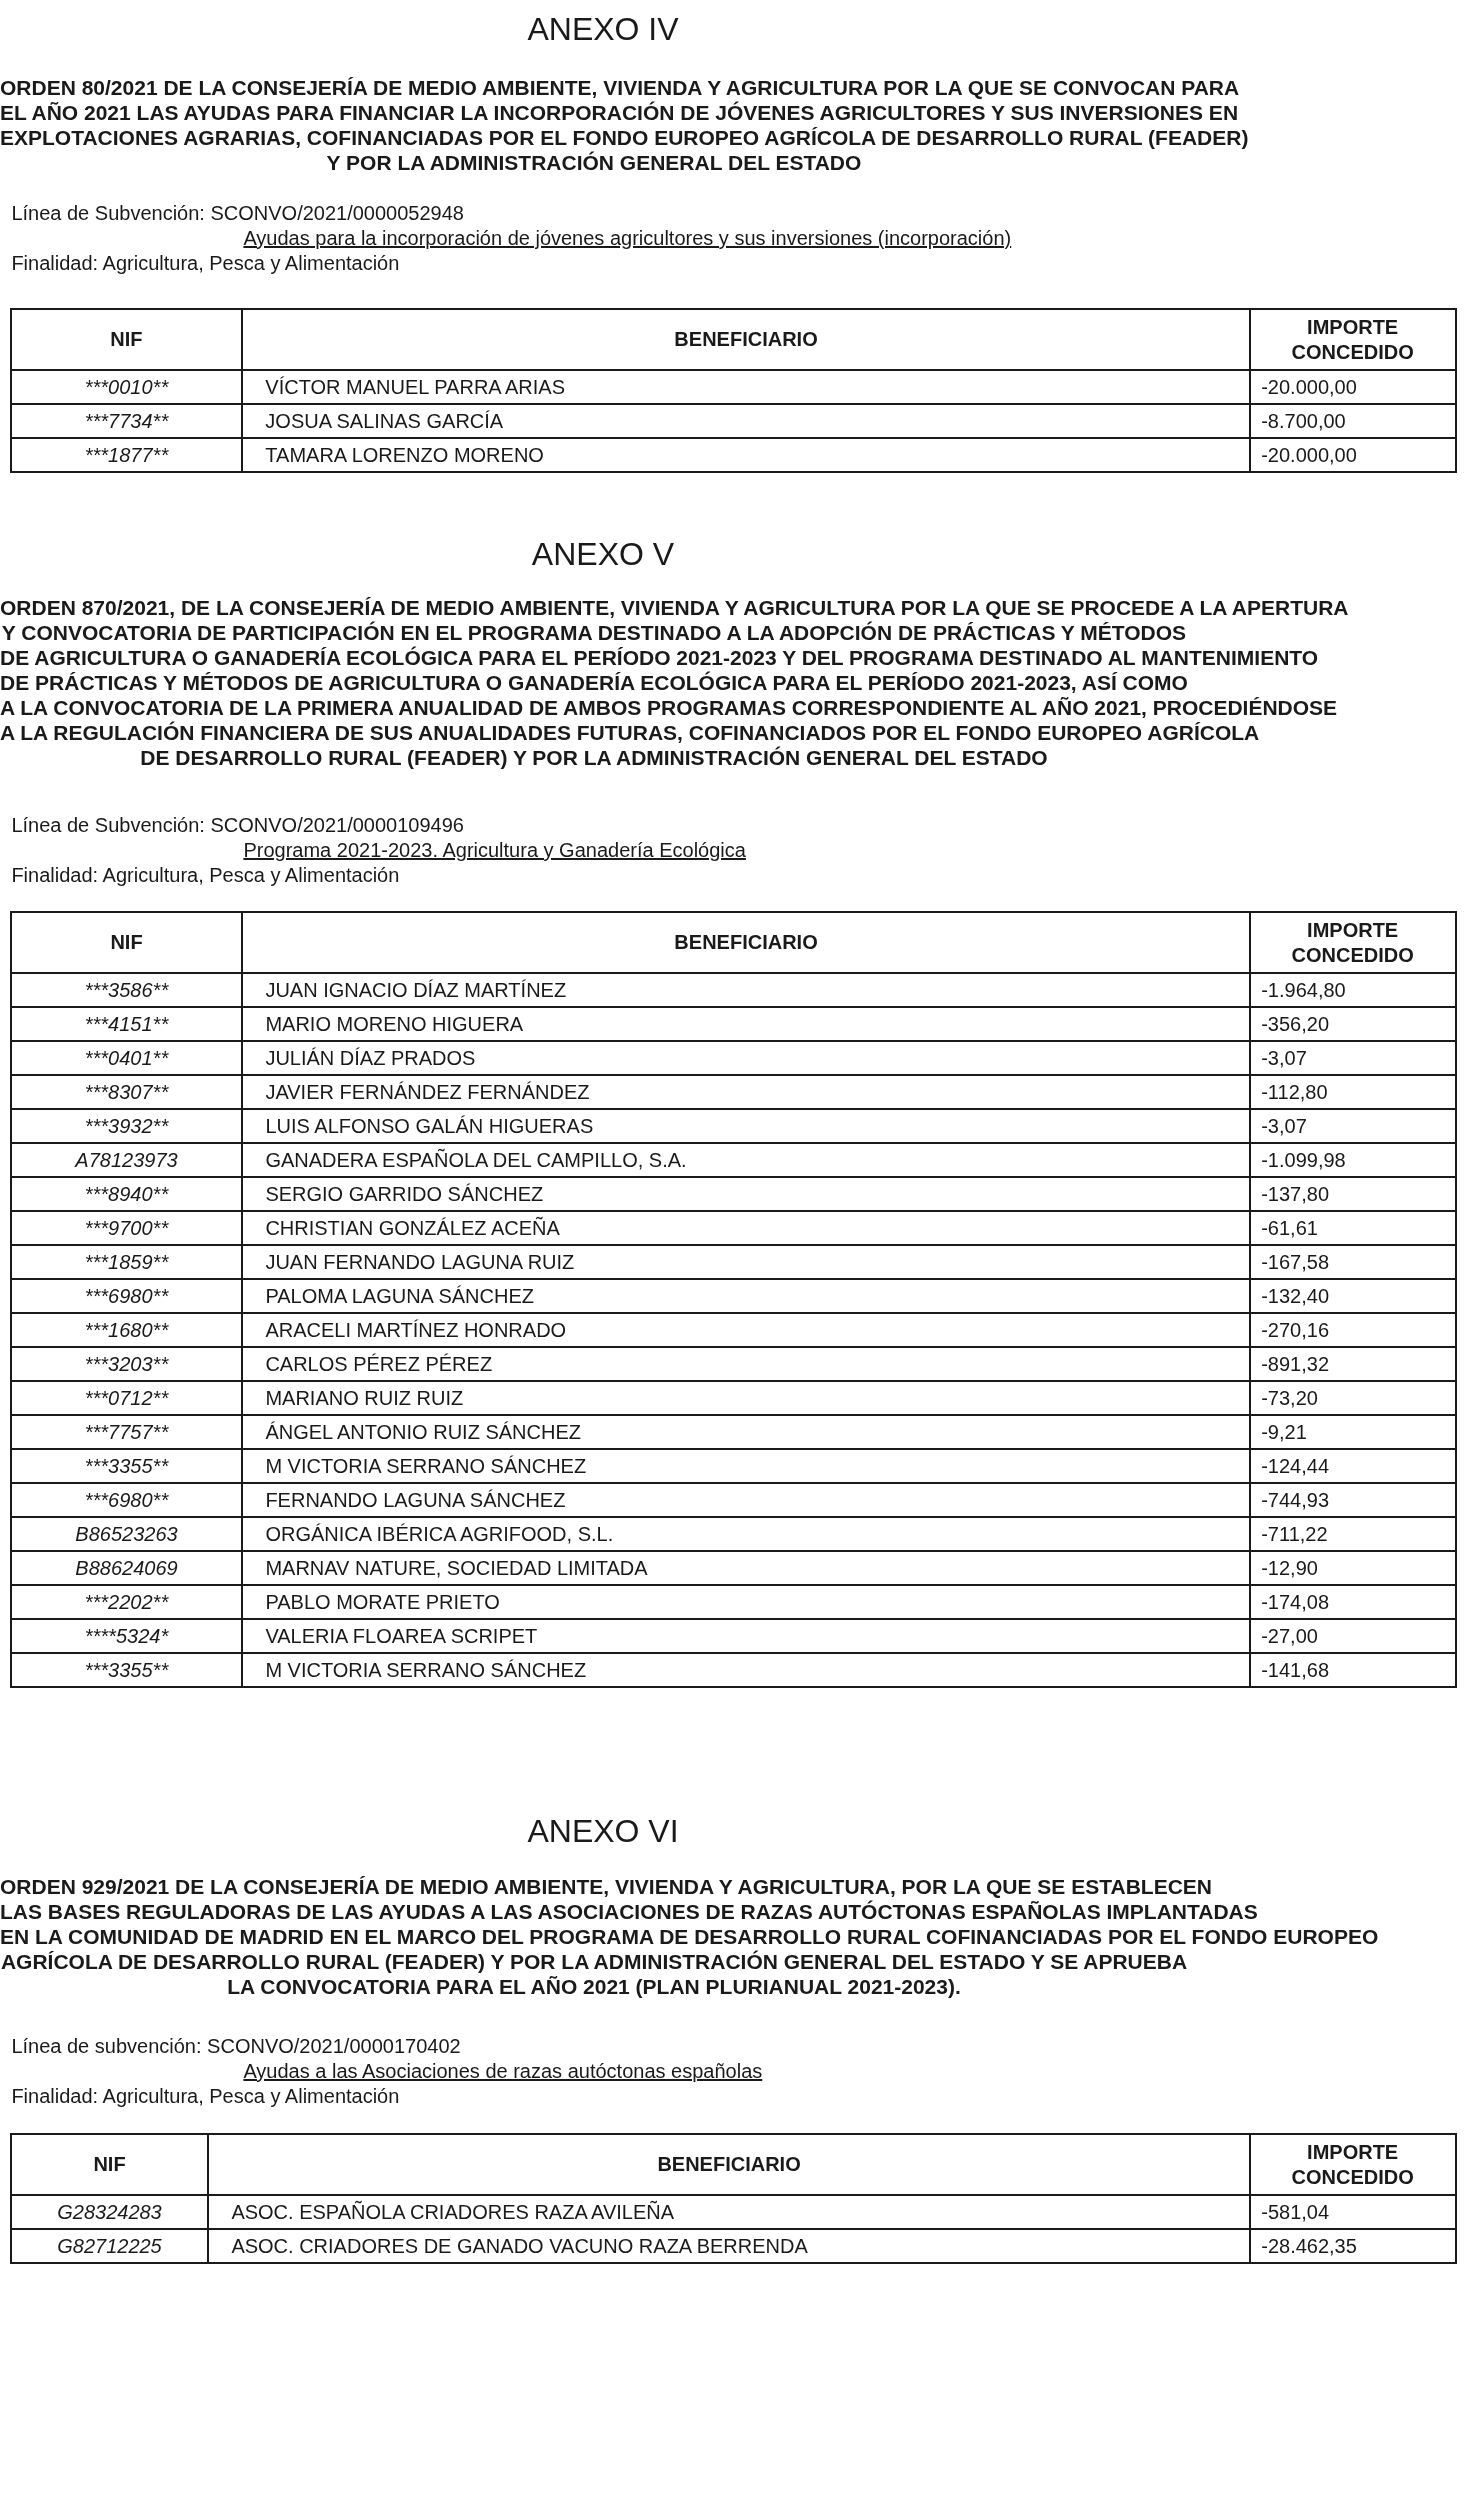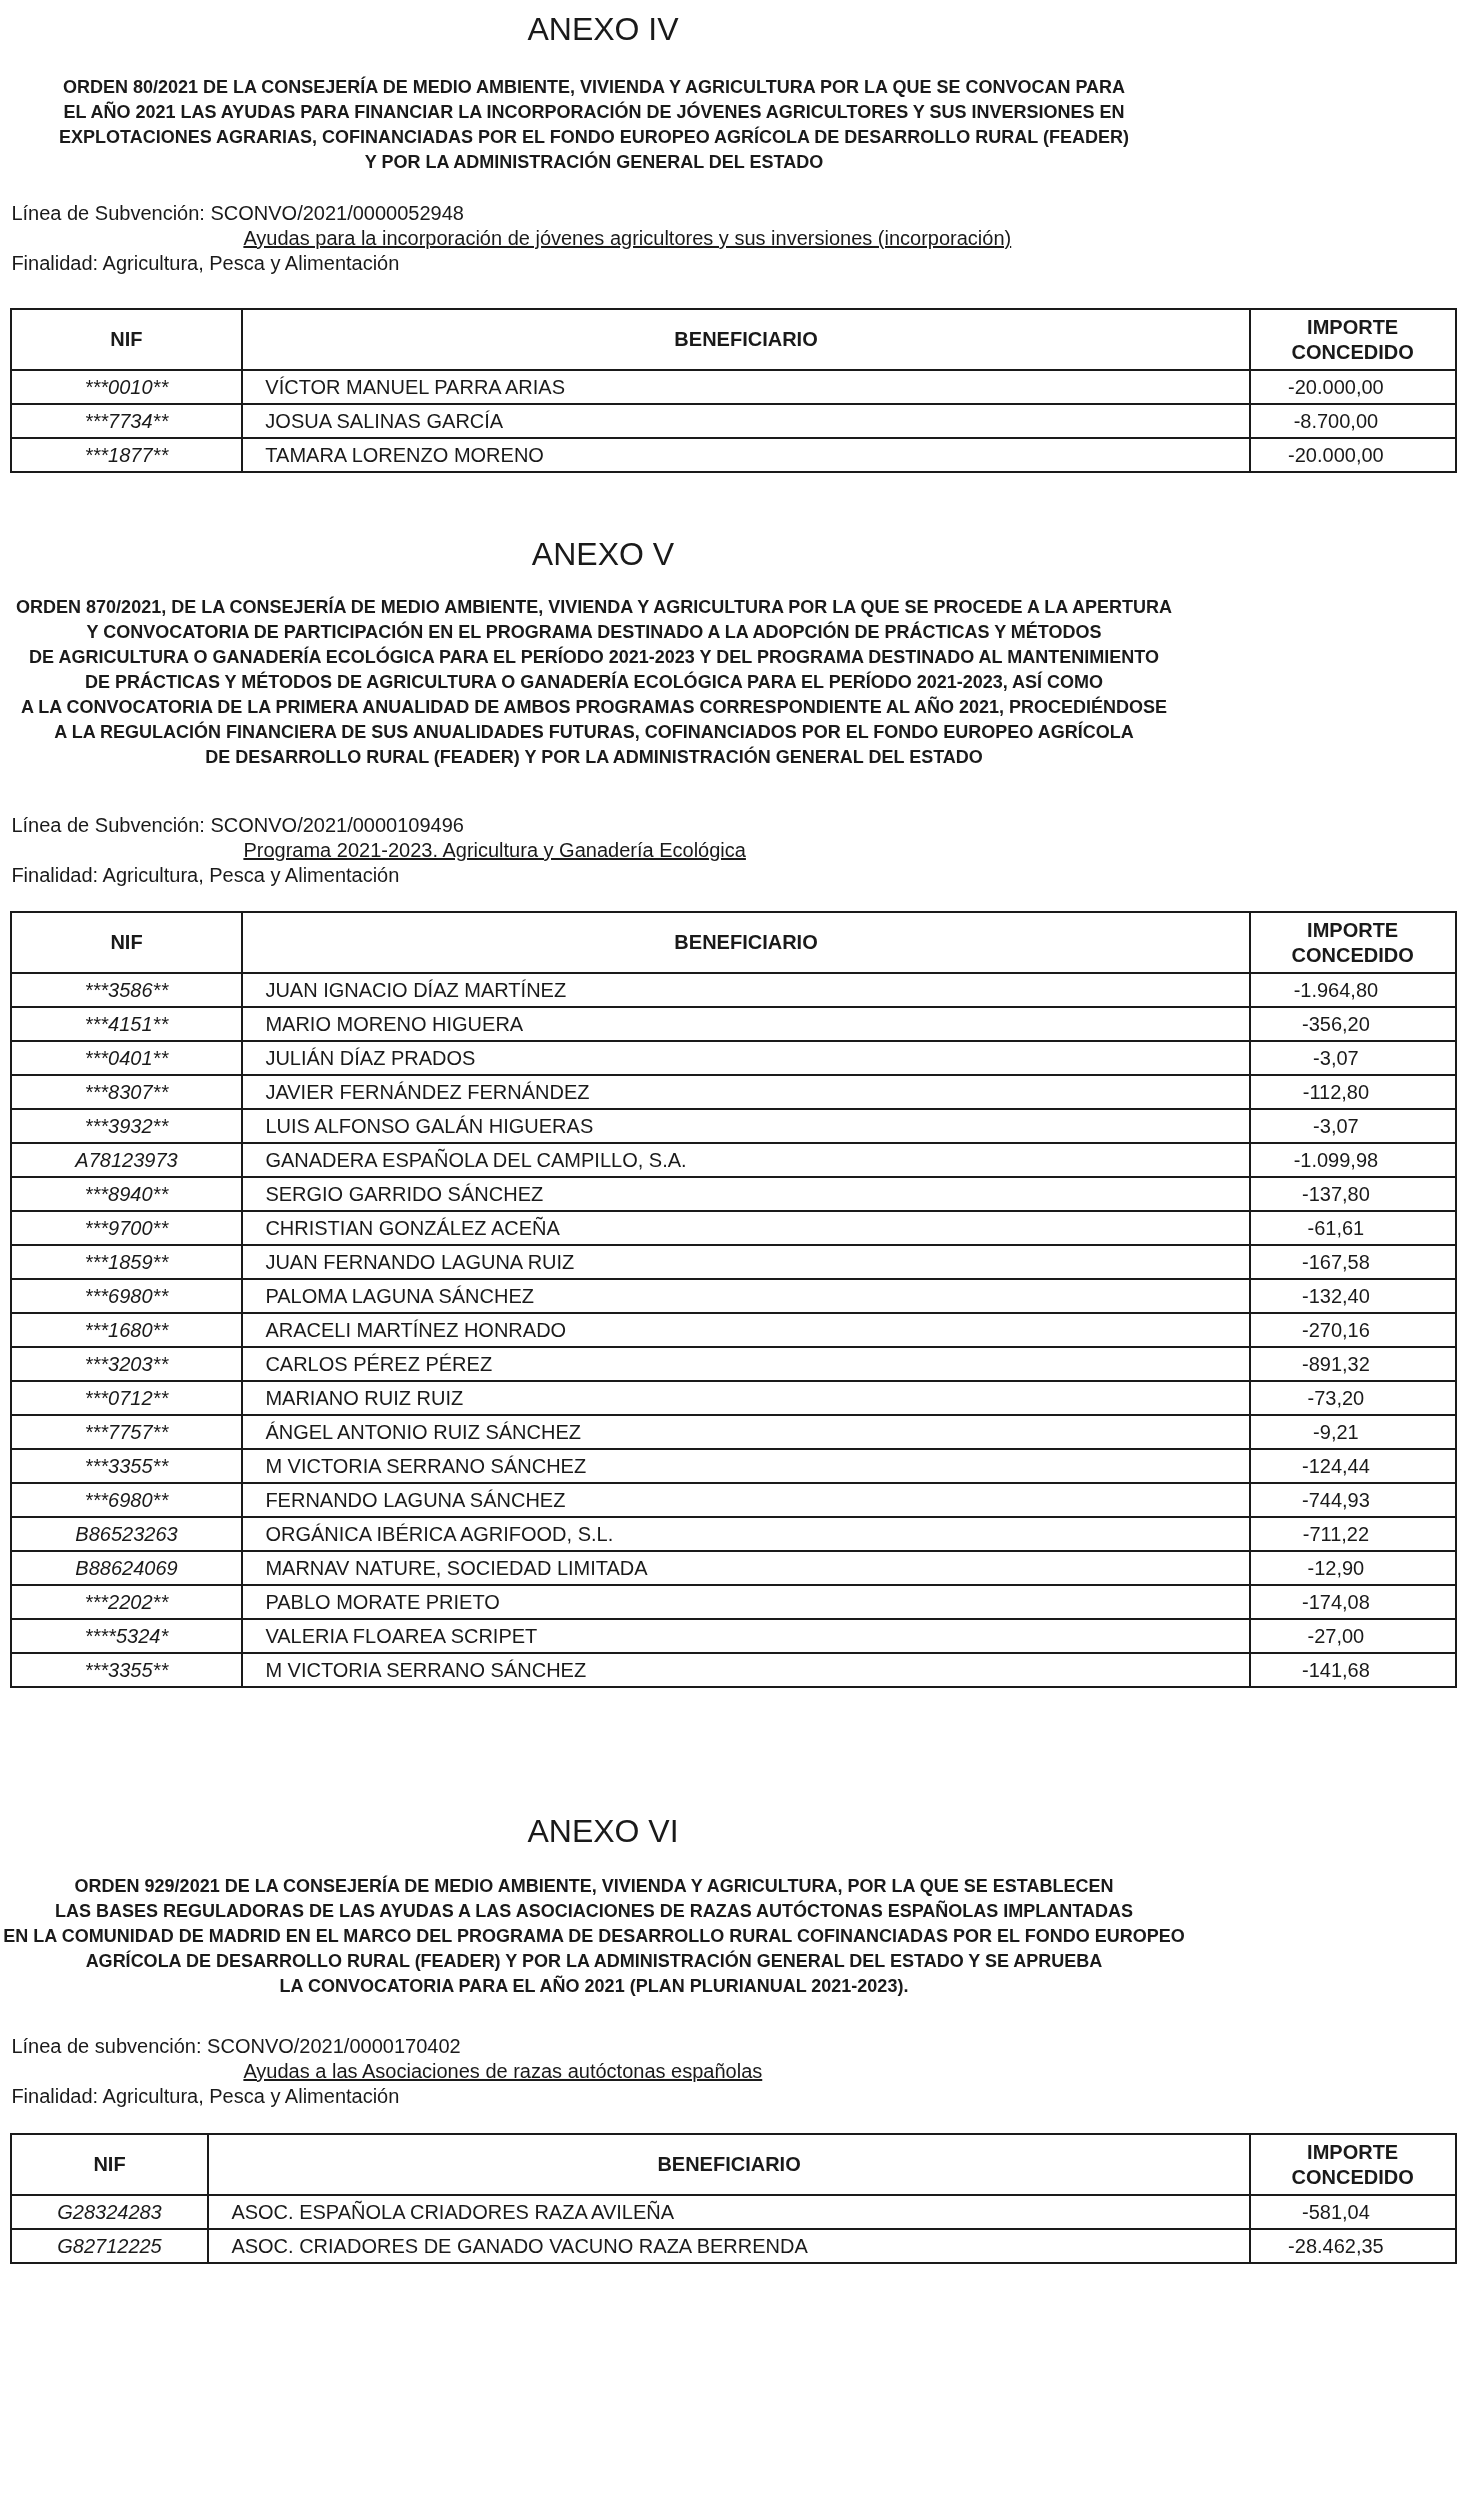--- a/index.html
+++ b/index.html
@@ -7,42 +7,42 @@
     width: 1470px; height: 2512px; position: relative; overflow: hidden;
     font-family: "Liberation Sans", sans-serif; color: #1a1a1a;
   }
   .annex { position: absolute; left: 0; width: 1470px; }
   .annex-title {
     position: absolute; left: 0; width: 1206px; text-align: center;
     font-size: 32px; line-height: 35px; font-weight: normal; letter-spacing: 0;
   }
   .order-heading {
     position: absolute; left: 0; width: 1188px; text-align: center;
-    font-size: 18px; line-height: 25px; font-weight: bold;
+    font-size: 21px; line-height: 25px; font-weight: bold;
   }
   .order-heading div { white-space: nowrap; }
   .meta {
     position: absolute; left: 11.4px; font-size: 20px; line-height: 25px;
     white-space: nowrap;
   }
   .meta b { font-weight: normal; }
   .meta .indent { padding-left: 232px; text-decoration: underline; }
   table.grant {
     position: absolute; left: 9.6px; width: 1447px;
     border-collapse: collapse; font-size: 20px;
   }
   table.grant th, table.grant td {
     border: 2.6px solid #1a1a1a; padding: 0 10.5px; height: 32px;
   }
   table.grant th {
     font-weight: bold; text-align: center; height: 59px; line-height: 24.5px;
   }
   table.grant td.nif { text-align: center; font-style: italic; }
   table.grant td.name { text-align: left; padding-left: 22px; }
-  table.grant td.amount { text-align: center; padding-right: 44px; }
+  table.grant td.amount { text-align: left; padding-right: 44px; }
   table.grant th.amount { padding: 0 7px; }
 </style>
 </head>
 <body>
 
 <section class="annex" style="top:0;">
   <h1 class="annex-title" style="top:12.2px; margin:0;">ANEXO IV</h1>
   <div class="order-heading" style="top:75px;">
     <div>ORDEN 80/2021 DE LA CONSEJERÍA DE MEDIO AMBIENTE, VIVIENDA Y AGRICULTURA POR LA QUE SE CONVOCAN PARA</div>
     <div>EL AÑO 2021 LAS AYUDAS PARA FINANCIAR LA INCORPORACIÓN DE JÓVENES AGRICULTORES Y SUS INVERSIONES EN</div>

